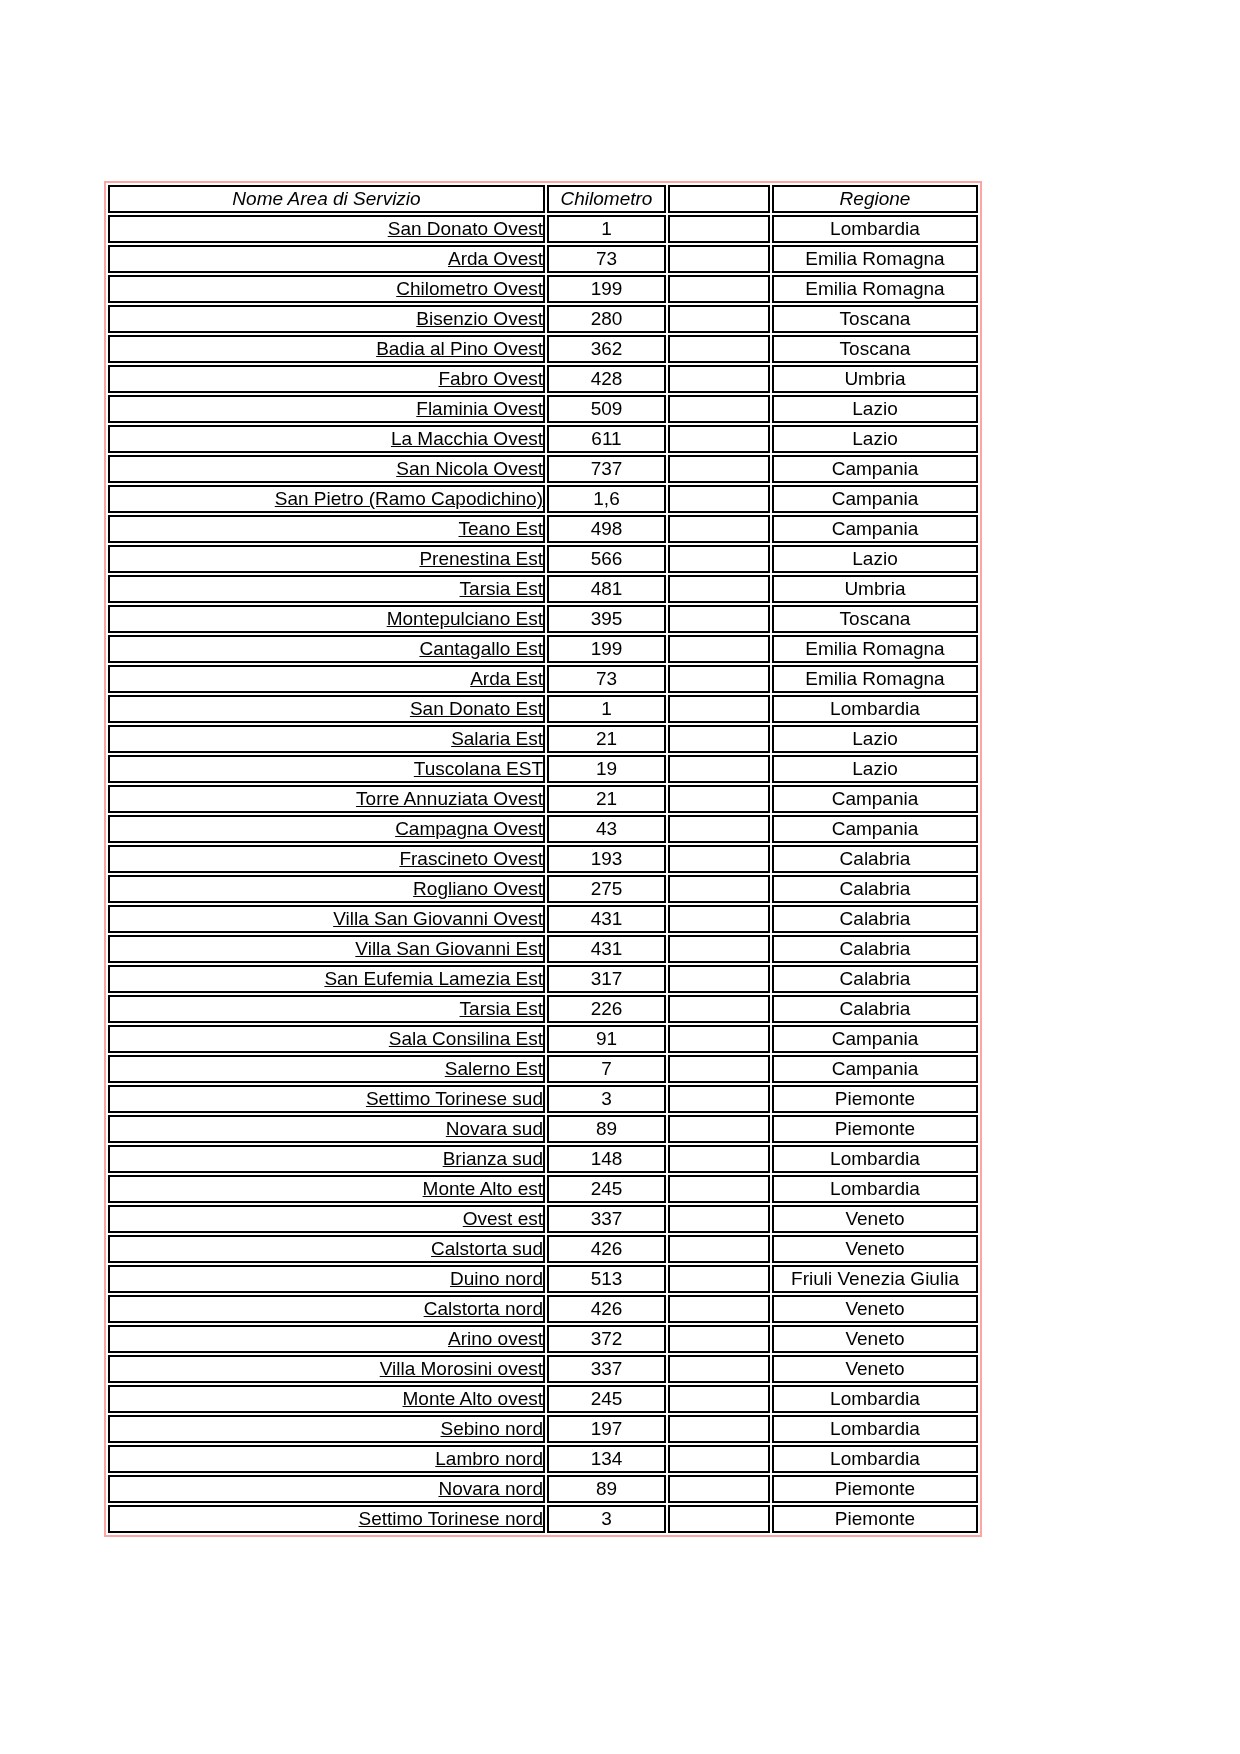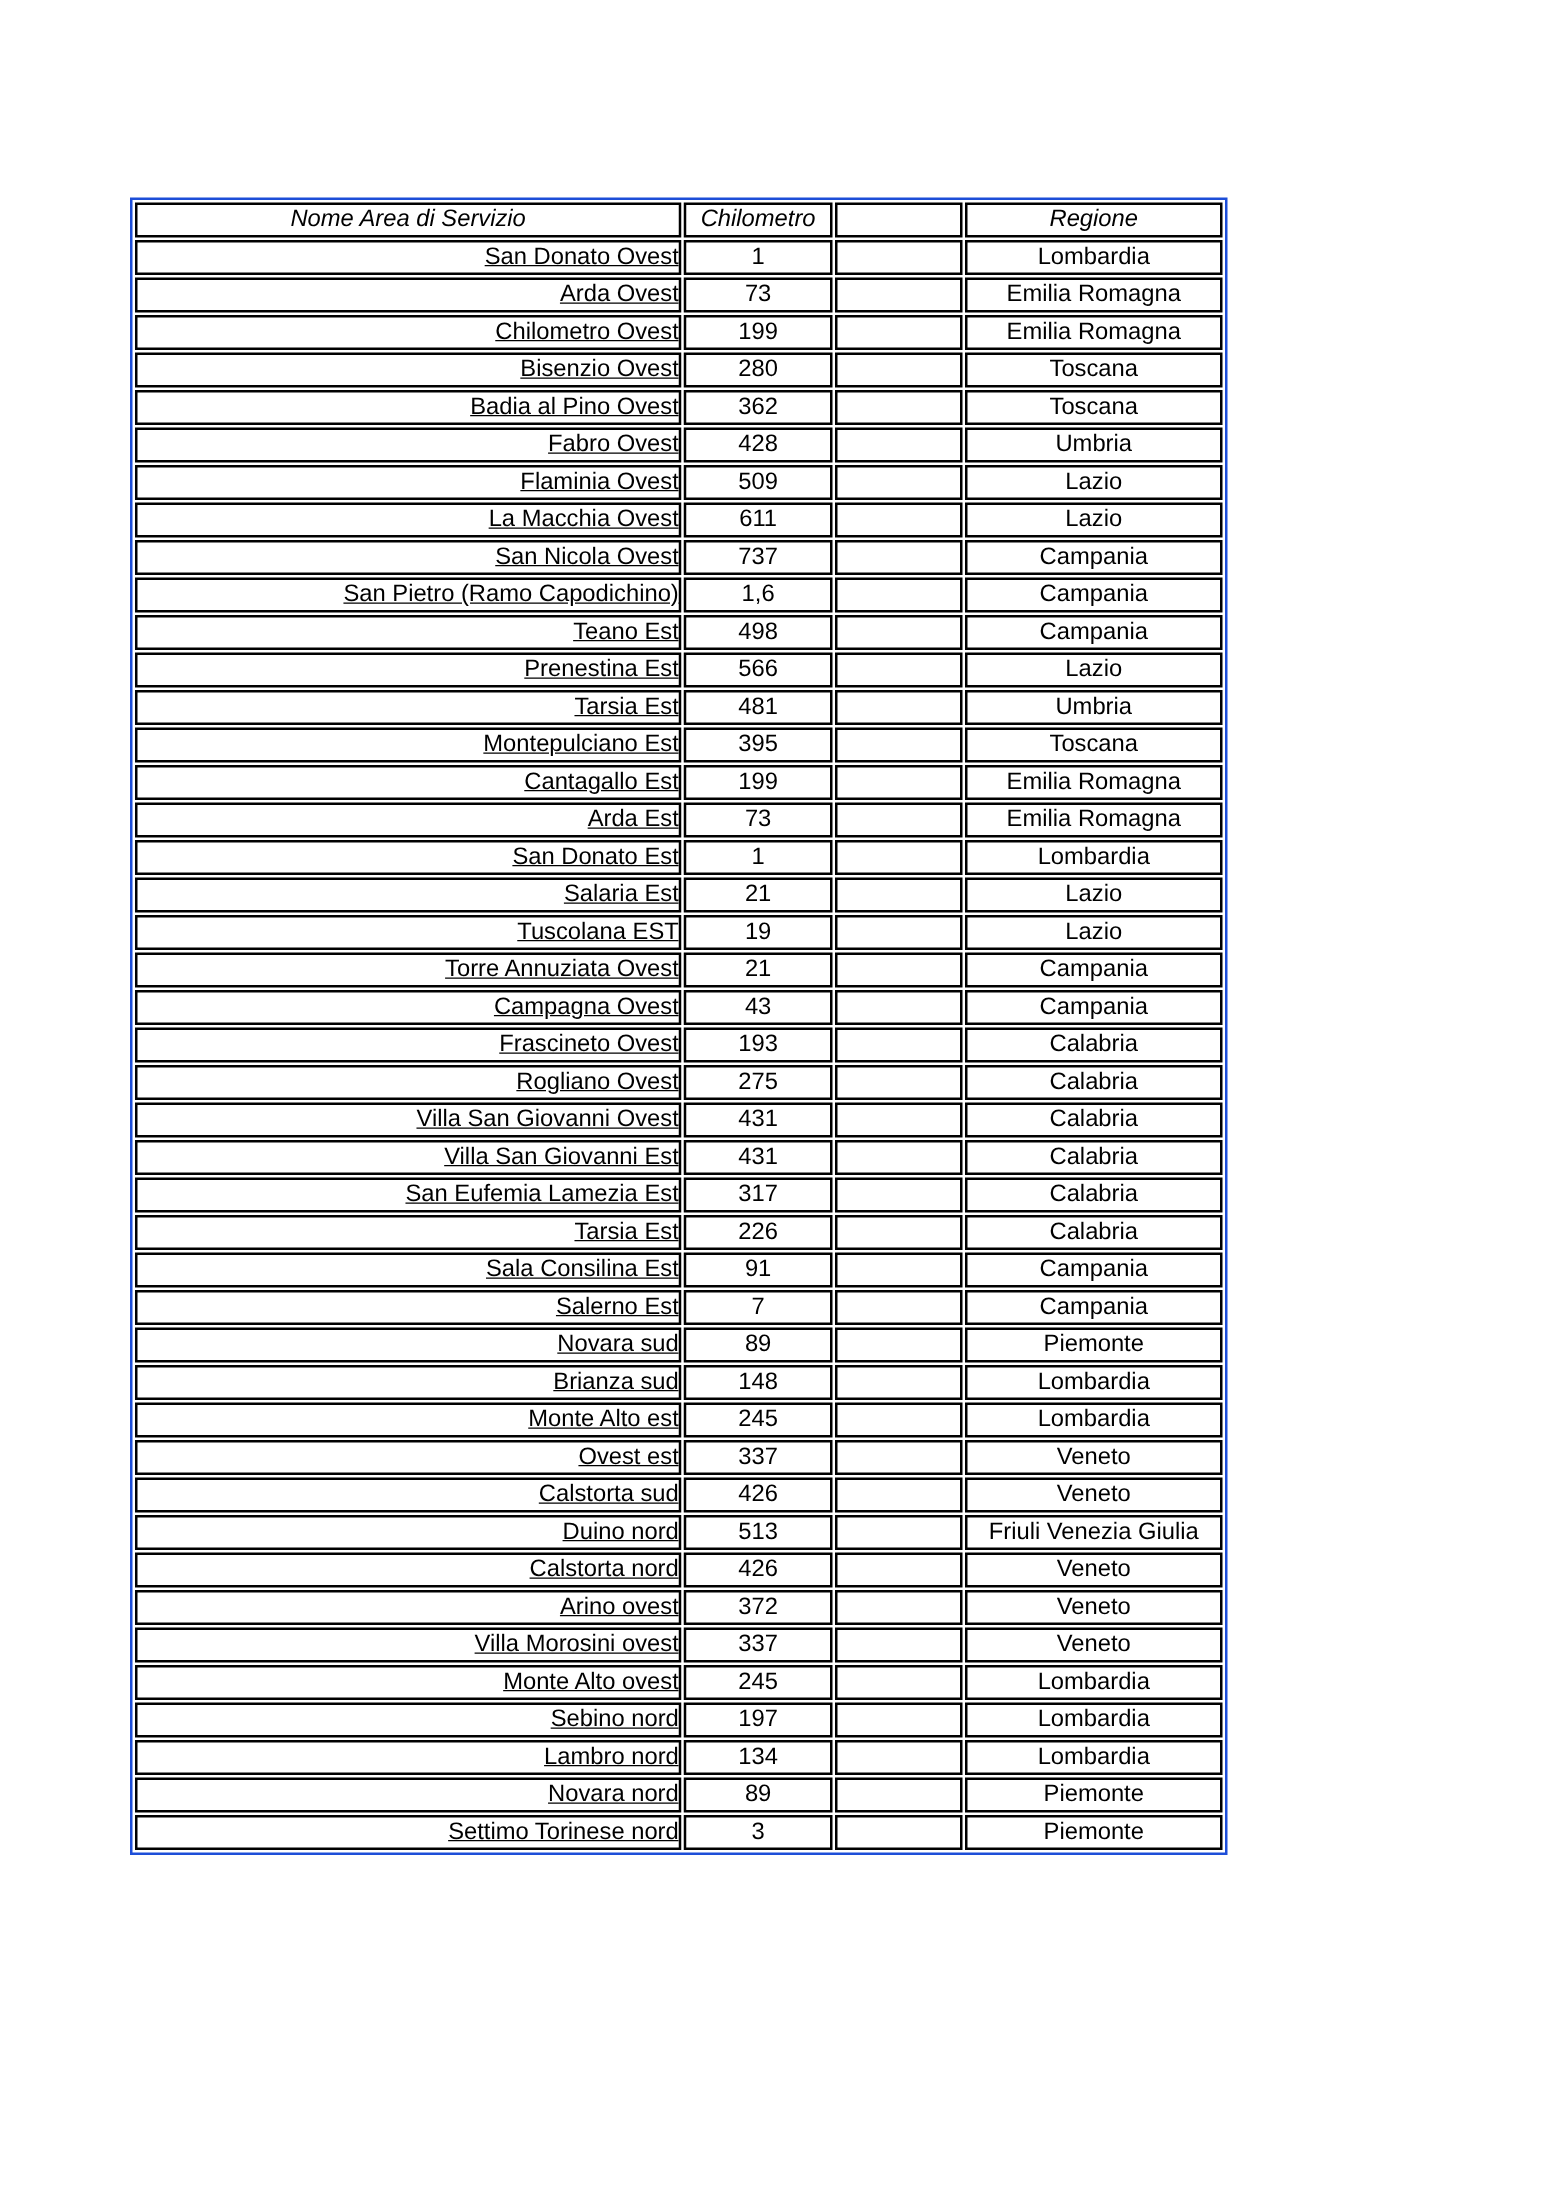--- a/index.html
+++ b/index.html
@@ -12,24 +12,24 @@
     width: 1240px;
     height: 1754px;
     background: #ffffff;
     font-family: "Liberation Sans", sans-serif;
     color: #000000;
     overflow: hidden;
   }
   table.service-table {
     position: absolute;
     left: 104px;
-    top: 158px;
+    top: 181px;
     border-collapse: separate;
     border-spacing: 2px;
-    border: 2px solid #1d4ed8;
+    border: 2px solid #fca5a5;
     background: #ffffff;
     table-layout: fixed;
   }
   table.service-table th,
   table.service-table td {
     border: 2px solid #000000;
     height: 24px;
     padding: 0;
     font-size: 19px;
     line-height: 24px;
@@ -248,20 +248,26 @@
       <td class="spacer-cell"></td>
       <td class="region-cell">Campania</td>
     </tr>
         <tr>
       <td class="name-cell">Salerno Est</td>
       <td class="km-cell">7</td>
       <td class="spacer-cell"></td>
       <td class="region-cell">Campania</td>
     </tr>
         <tr>
+      <td class="name-cell">Settimo Torinese sud</td>
+      <td class="km-cell">3</td>
+      <td class="spacer-cell"></td>
+      <td class="region-cell">Piemonte</td>
+    </tr>
+        <tr>
       <td class="name-cell">Novara sud</td>
       <td class="km-cell">89</td>
       <td class="spacer-cell"></td>
       <td class="region-cell">Piemonte</td>
     </tr>
         <tr>
       <td class="name-cell">Brianza sud</td>
       <td class="km-cell">148</td>
       <td class="spacer-cell"></td>
       <td class="region-cell">Lombardia</td>

